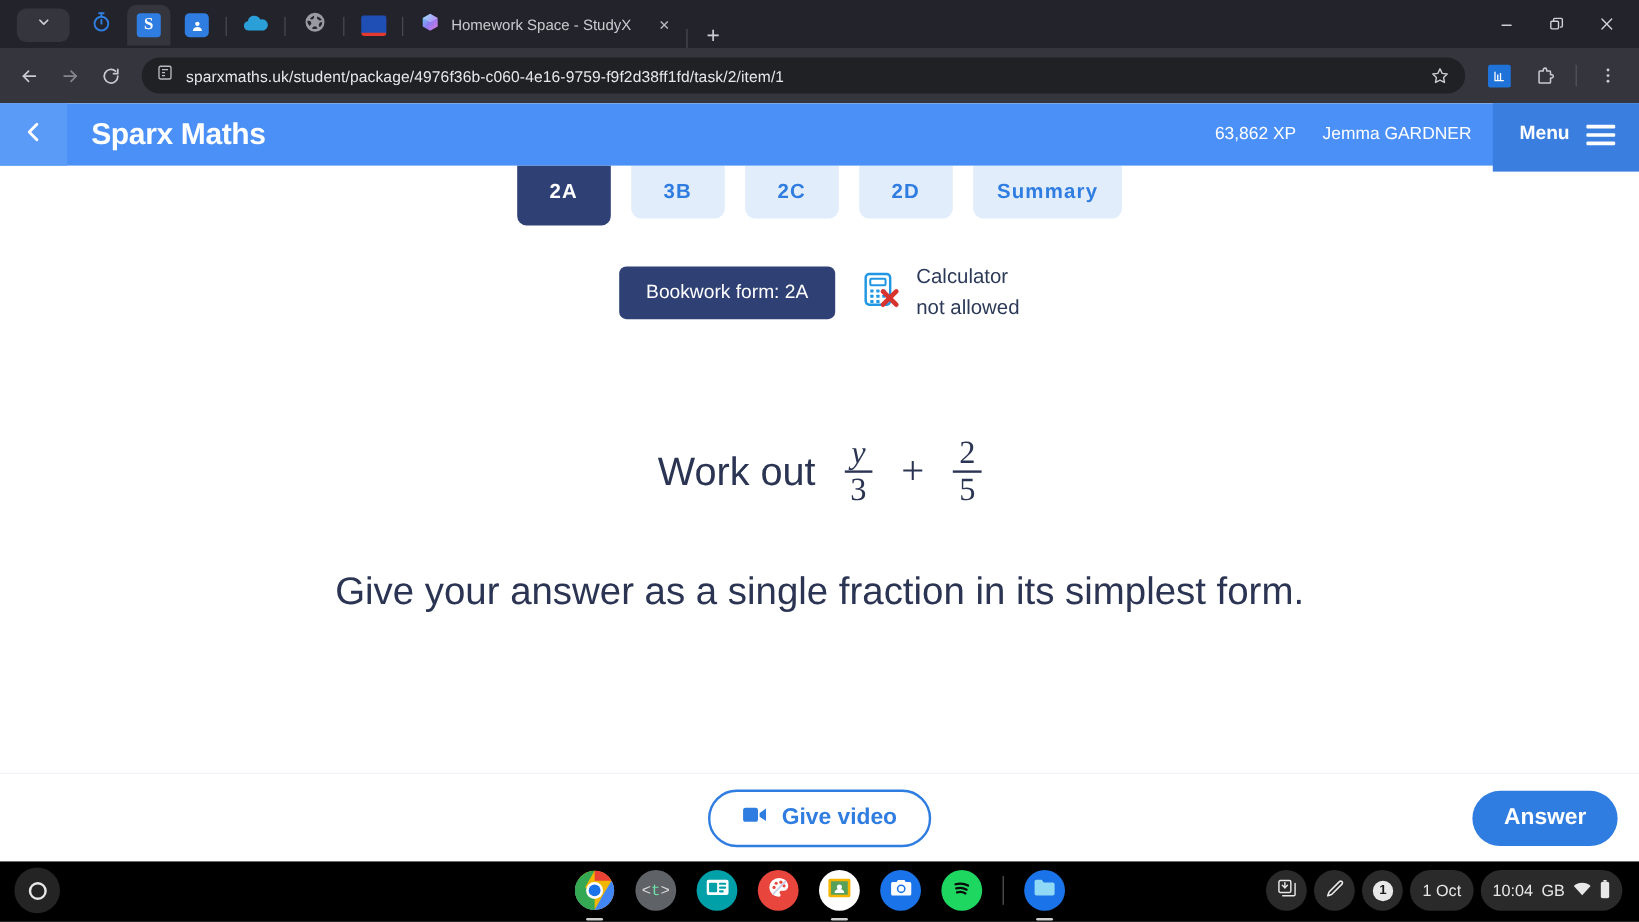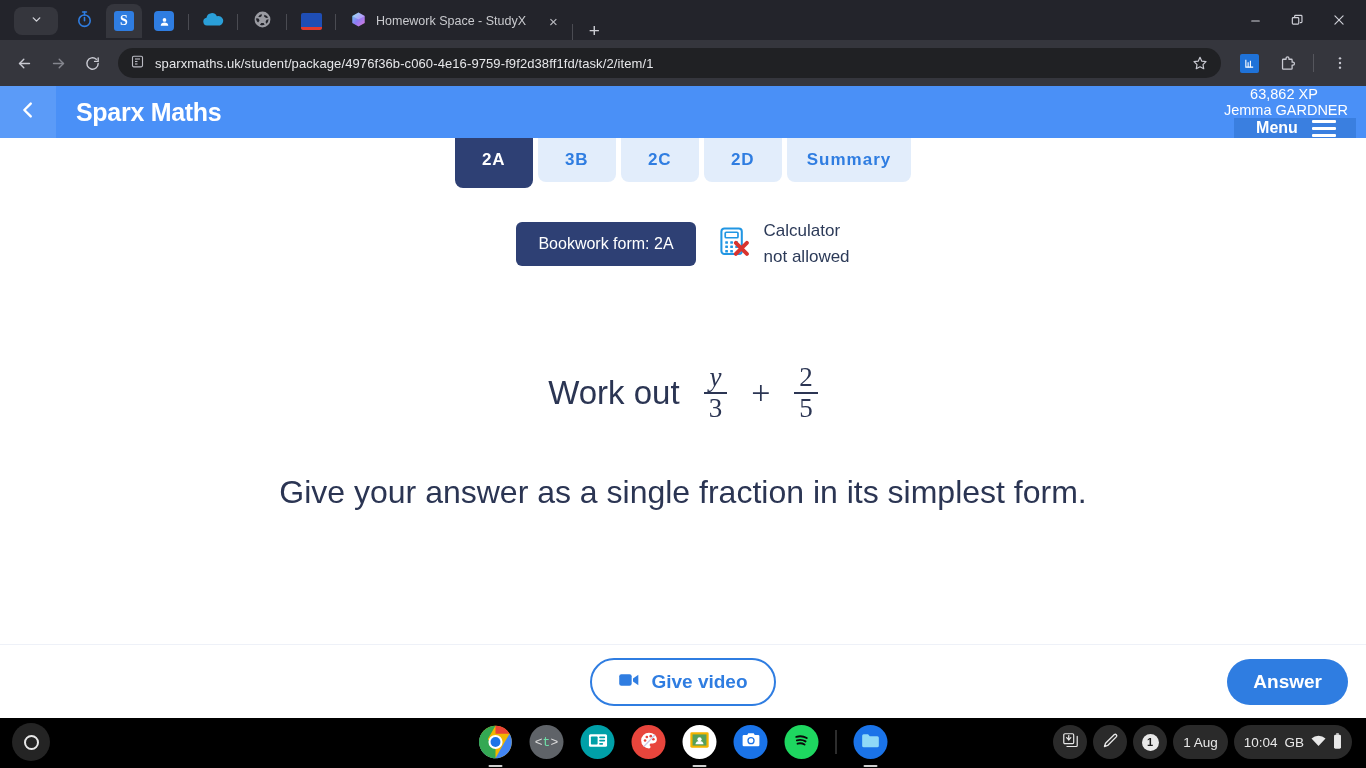--- a/index.html
+++ b/index.html
@@ -71,34 +71,34 @@
   .sparx-header {
     height: 52px; background: #4a90f7; display: flex; align-items: center; position: relative;
   }
   .sparx-back {
     width: 56px; height: 52px; background: #5b9bf8;
     display: flex; align-items: center; justify-content: center; color: #fff;
   }
   .sparx-title {
     color: #fff; font-size: 25px; font-weight: 700; margin-left: 20px; letter-spacing: -0.3px;
   }
-  .sparx-right { margin-left: auto; display: flex; align-items: center; height: 52px; flex-direction: column; }
+  .sparx-right { margin-left: auto; display: flex; align-items: center; height: 52px; }
   .xp { color: #fff; font-size: 14.5px; margin-right: 22px; }
   .uname { color: #fff; font-size: 14.5px; margin-right: 18px; }
   .menu-btn {
     background: #3a7fe0; height: 62px; display: flex; align-items: center; gap: 14px;
     padding: 0 20px 0 22px; color: #fff;
   }
   .menu-label { font-size: 16px; font-weight: 700; }
   .burger { display: flex; flex-direction: column; gap: 4px; }
   .burger span { display: block; width: 24px; height: 3px; background: #fff; border-radius: 1px; }
 
   .tabs-row {
     display: flex; justify-content: center; align-items: flex-start;
-    gap: 5px; padding-top: 0;
+    gap: 17px; padding-top: 0;
   }
   .qtab {
     font-size: 17px; font-weight: 700; padding: 12px 20px;
     border-radius: 0 0 8px 8px; letter-spacing: 1px;
     background: #e2edfb; color: #2f7de1; min-width: 78px; text-align: center;
   }
   .qtab.active { background: #2e4074; color: #fff; padding-bottom: 18px; }
 
   .code-row {
     display: flex; justify-content: center; align-items: center; gap: 22px; margin-top: 30px;
@@ -559,21 +559,21 @@
       <div class="tray-btn tray-round">
         <span>
           <svg width="17" height="17" viewBox="0 0 24 24" fill="none" stroke="#e8e8e8" stroke-width="1.9" stroke-linecap="round" stroke-linejoin="round">
               <path d="M17.5 3.5a2.2 2.2 0 0 1 3 3L8 19l-4.5 1.5L5 16z"></path>
             </svg>
         </span>
       </div>
       <div class="tray-btn tray-round">
         <span class="notif-badge">1</span>
       </div>
-      <div class="tray-btn">1 Aug</div>
+      <div class="tray-btn">1 Oct</div>
       <div class="tray-btn">
         <span>10:04</span>
         <span>GB</span>
         <span>
           <svg width="15" height="12" viewBox="0 0 24 18" fill="#e8e8e8">
               <path d="M12 17 0.8 4.8A16.5 16.5 0 0 1 23.2 4.8z"></path>
             </svg>
         </span>
         <span>
           <svg width="9" height="16" viewBox="0 0 12 22" fill="#e8e8e8">

